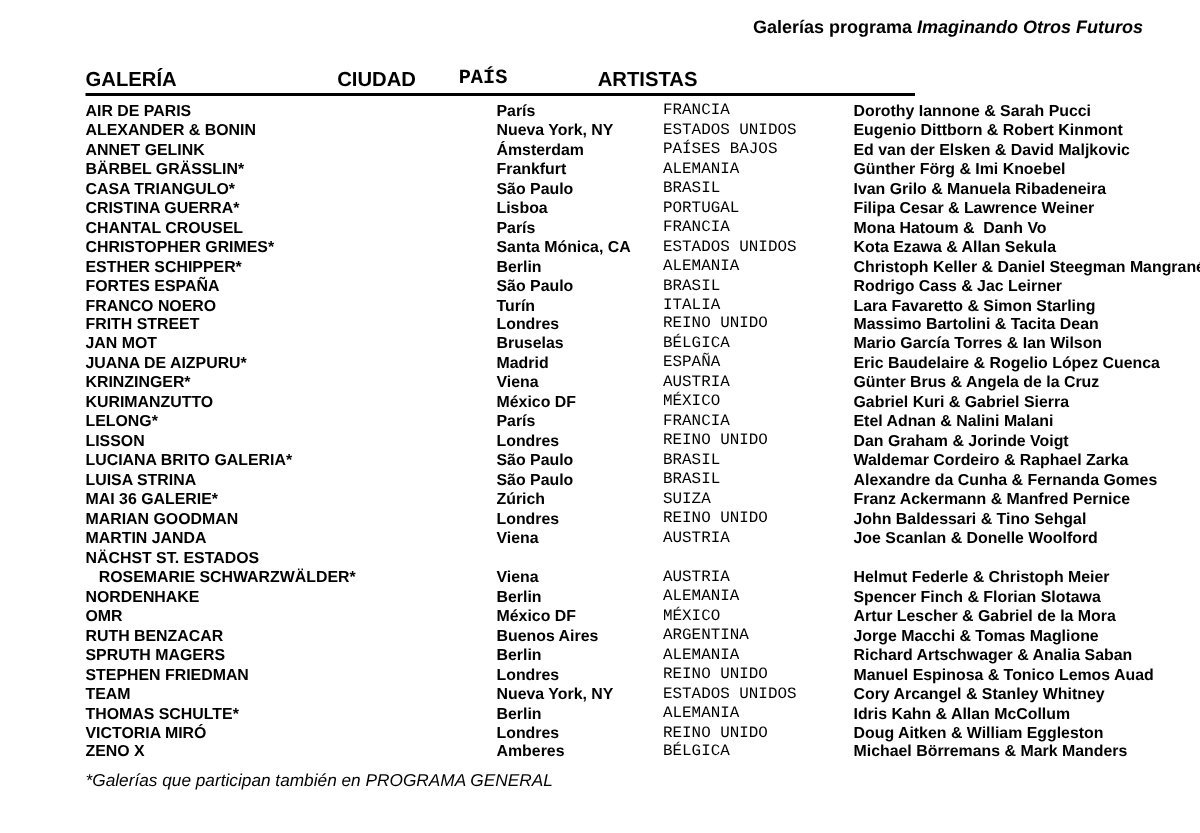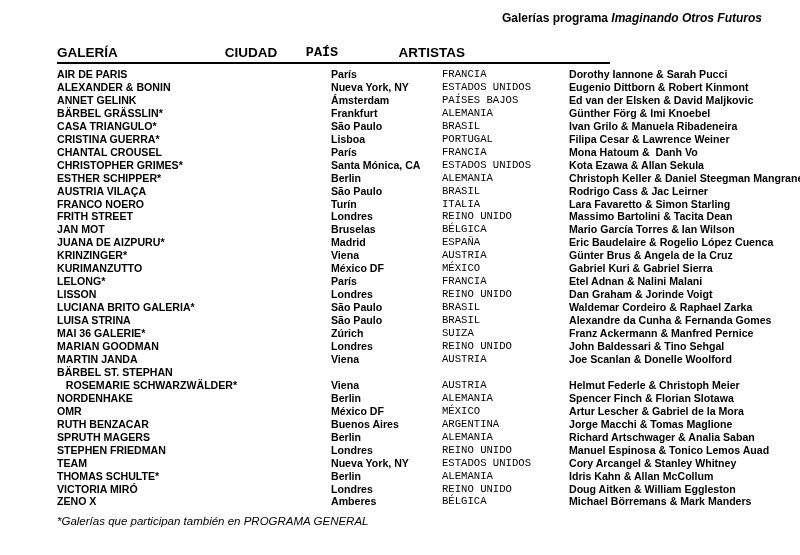--- a/index.html
+++ b/index.html
@@ -122,21 +122,21 @@
           <div class="c3">ESTADOS UNIDOS</div>
           <div class="c4">Kota Ezawa &amp; Allan Sekula</div>
         </div>
         <div class="row">
           <div class="c1">ESTHER SCHIPPER*</div>
           <div class="c2">Berlin</div>
           <div class="c3">ALEMANIA</div>
           <div class="c4">Christoph Keller &amp; Daniel Steegman Mangrané</div>
         </div>
         <div class="row">
-          <div class="c1">AUSTRIA VILAÇA</div>
+          <div class="c1">FORTES ESPAÑA</div>
           <div class="c2">São Paulo</div>
           <div class="c3">BRASIL</div>
           <div class="c4">Rodrigo Cass &amp; Jac Leirner</div>
         </div>
         <div class="row">
           <div class="c1">FRANCO NOERO</div>
           <div class="c2">Turín</div>
           <div class="c3">ITALIA</div>
           <div class="c4">Lara Favaretto &amp; Simon Starling</div>
         </div>
@@ -206,21 +206,21 @@
           <div class="c3">REINO UNIDO</div>
           <div class="c4">John Baldessari &amp; Tino Sehgal</div>
         </div>
         <div class="row">
           <div class="c1">MARTIN JANDA</div>
           <div class="c2">Viena</div>
           <div class="c3">AUSTRIA</div>
           <div class="c4">Joe Scanlan &amp; Donelle Woolford</div>
         </div>
         <div class="row">
-          <div class="c1">BÄRBEL ST. STEPHAN
+          <div class="c1">NÄCHST ST. ESTADOS
    ROSEMARIE SCHWARZWÄLDER*</div>
           <div class="c2">Viena</div>
           <div class="c3">AUSTRIA</div>
           <div class="c4">Helmut Federle &amp; Christoph Meier</div>
         </div>
         <div class="row">
           <div class="c1">NORDENHAKE</div>
           <div class="c2">Berlin</div>
           <div class="c3">ALEMANIA</div>
           <div class="c4">Spencer Finch &amp; Florian Slotawa</div>

